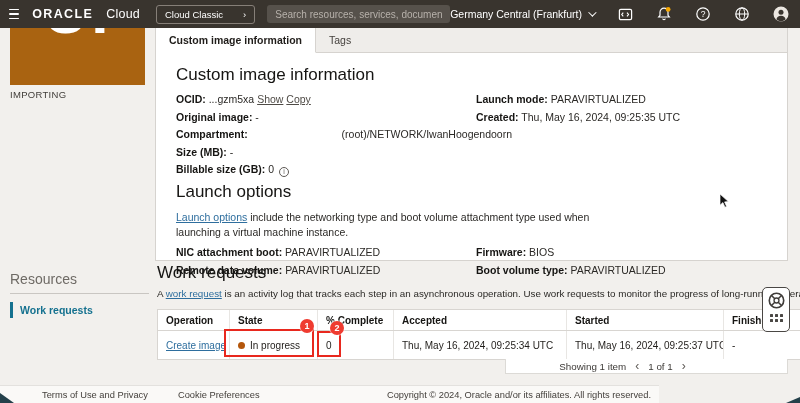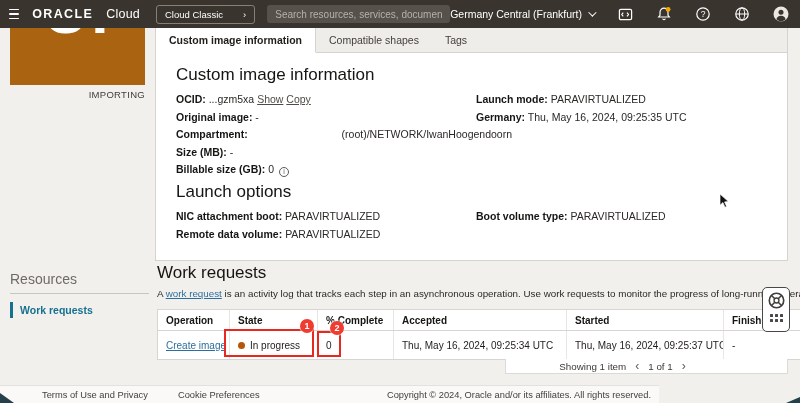--- a/index.html
+++ b/index.html
@@ -17,21 +17,21 @@
   .search { margin-left:12px; width:296px; height:18px; background:#56514b; border:none; border-radius:3px; color:#e8e4df; font-size:10px; padding:0 8px; font-family:inherit; }
   .search::placeholder { color:#b7b1ab; }
   .hright { margin-left:auto; display:flex; align-items:center; gap:23px; padding-right:11px; }
   .region { color:#fff; font-size:10.5px; display:flex; align-items:center; gap:6px; cursor:pointer; white-space:nowrap; }
   .vchev { width:6px; height:6px; border-right:1.2px solid #fff; border-bottom:1.2px solid #fff; transform:rotate(45deg) translateY(-2px); }
   .hicon { width:16px; height:16px; display:flex; align-items:center; justify-content:center; cursor:pointer; }
 
   
   .tile { position:absolute; left:10px; top:28px; width:135px; height:57px; background:#a96311; overflow:hidden; }
   .tile-letters { position:absolute; top:-47px; left:50%; transform:translateX(-50%); font-size:62px; font-weight:700; color:#fff; letter-spacing:3px; line-height:1; }
-  .tile-state { position:absolute; left:10px; top:89px; width:135px; text-align:right; font-size:9.5px; color:#403d39; letter-spacing:0.3px; }
+  .tile-state { position:absolute; left:10px; top:89px; width:135px; text-align:left; font-size:9.5px; color:#403d39; letter-spacing:0.3px; }
   .res-title { position:absolute; left:10px; top:271px; font-size:14px; color:#6e6a65; }
   .res-div { position:absolute; left:10px; top:293px; width:139px; border-top:1px solid #c9c6c2; }
   .nav-item { position:absolute; left:10px; top:302px; display:flex; align-items:center; height:16px; cursor:pointer; }
   .nav-bar { width:3px; height:16px; background:#15718f; }
   .nav-lbl { margin-left:7px; font-size:10.5px; font-weight:700; color:#15718f; }
 
   
   .panel { position:absolute; left:155px; top:28px; width:633px; height:233px; background:#fff; border:1px solid #d6d3cf; border-top:none; }
   .tabbar { height:25px; background:#efedea; border-bottom:1px solid #d6d3cf; display:flex; align-items:stretch; }
   .tab { display:flex; align-items:center; padding:0 13px; font-size:10.5px; color:#45413d; cursor:pointer; white-space:nowrap; }
@@ -153,21 +153,20 @@
 <div class="res-title">Resources</div>
 <div class="res-div"></div>
 <div class="nav-item">
   <span class="nav-bar"></span>
   <span class="nav-lbl">Work requests</span>
 </div>
 
 <div class="panel">
   <div class="tabbar">
     <div class="tab active">Custom image information</div>
-    <div class="tab">Compatible shapes</div>
     <div class="tab">Tags</div>
   </div>
   <div class="pbody">
     <h2 class="sec">Custom image information</h2>
     <div class="cols">
       <div class="col-left">
         <div class="frow">
           <span class="lbl">OCID:</span>
           <span>...gzm5xa</span>
           <a class="glink">Show</a>
@@ -191,39 +190,46 @@
           <span>0</span>
           <span class="info-i">i</span>
         </div>
       </div>
       <div class="col-right">
         <div class="frow">
           <span class="lbl">Launch mode:</span>
           <span>PARAVIRTUALIZED</span>
         </div>
         <div class="frow">
-          <span class="lbl">Germany:</span>
+          <span class="lbl">Created:</span>
           <span>Thu, May 16, 2024, 09:25:35 UTC</span>
         </div>
       </div>
     </div>
 
     <h2 class="sec sec2">Launch options</h2>
+    <p class="desc">
+      <a class="blink">Launch options</a><span> include the networking type and boot volume attachment type used when launching a virtual machine instance.</span>
+    </p>
     <div class="cols">
       <div class="col-left">
         <div class="frow">
           <span class="lbl">NIC attachment boot:</span>
           <span>PARAVIRTUALIZED</span>
         </div>
         <div class="frow">
           <span class="lbl">Remote data volume:</span>
           <span>PARAVIRTUALIZED</span>
         </div>
       </div>
       <div class="col-right">
+        <div class="frow">
+          <span class="lbl">Firmware:</span>
+          <span>BIOS</span>
+        </div>
         <div class="frow">
           <span class="lbl">Boot volume type:</span>
           <span>PARAVIRTUALIZED</span>
         </div>
       </div>
     </div>
   </div>
 </div>
 
 <div class="wr-title">Work requests</div>

